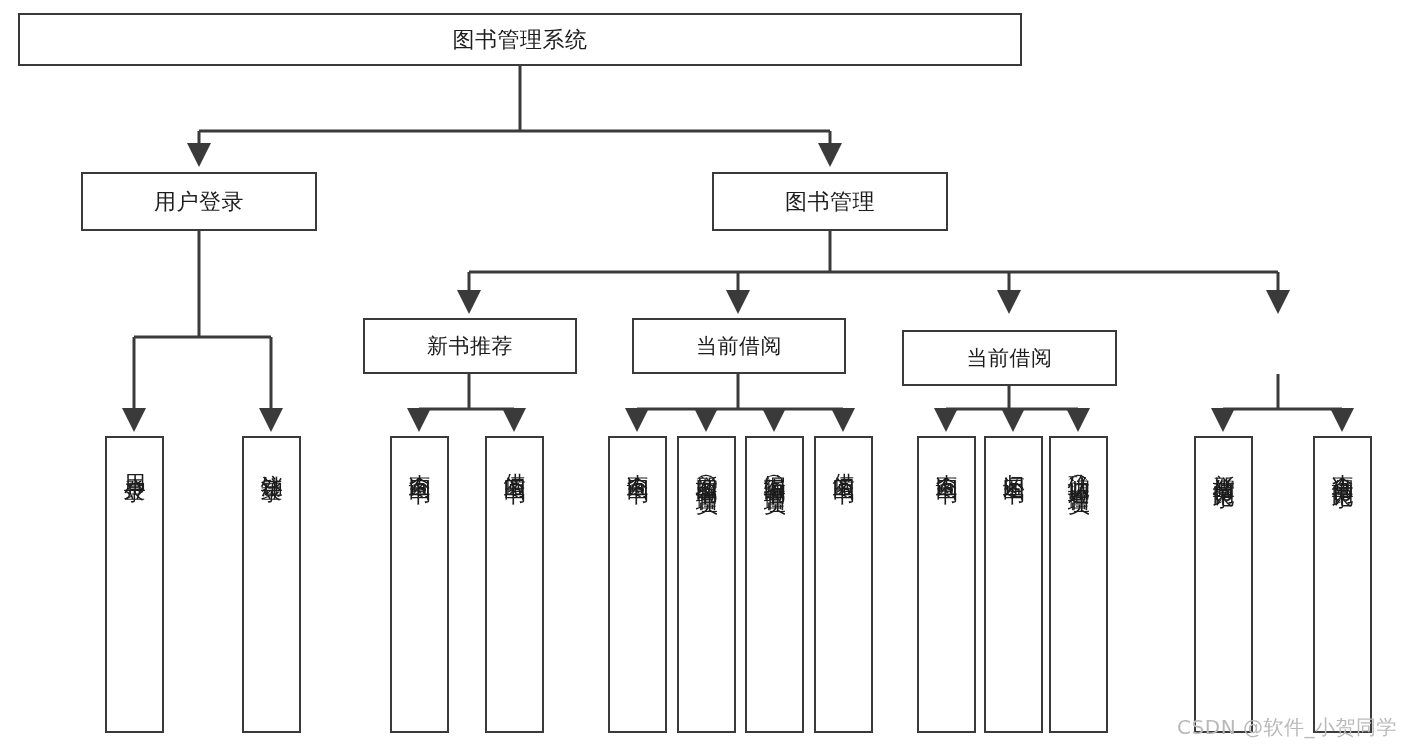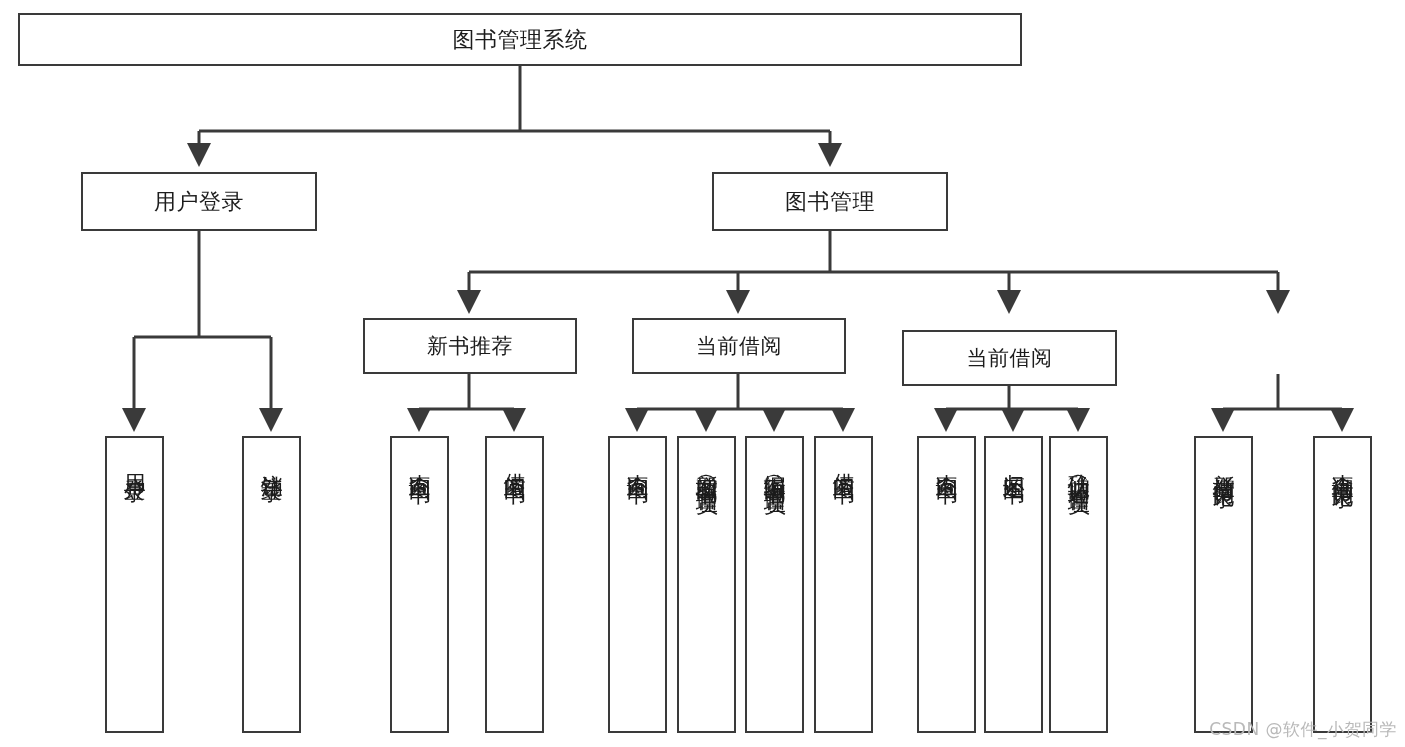--- a/index.html
+++ b/index.html
@@ -56,21 +56,21 @@
     display: block;
   }
   .node.root .node-label { font-size: 22px; }
   .node.level2 .node-label { font-size: 22px; }
   .node.level3 .node-label { font-size: 21px; }
 
   #watermark {
     position: absolute;
     right: 8px;
     bottom: 6px;
-    font-size: 17px;
+    font-size: 20px;
     color: #b9b9b9;
     letter-spacing: 0.5px;
     white-space: nowrap;
     user-select: none;
   }
 </style>
 </head>
 <body>
 
 <div id="canvas">

